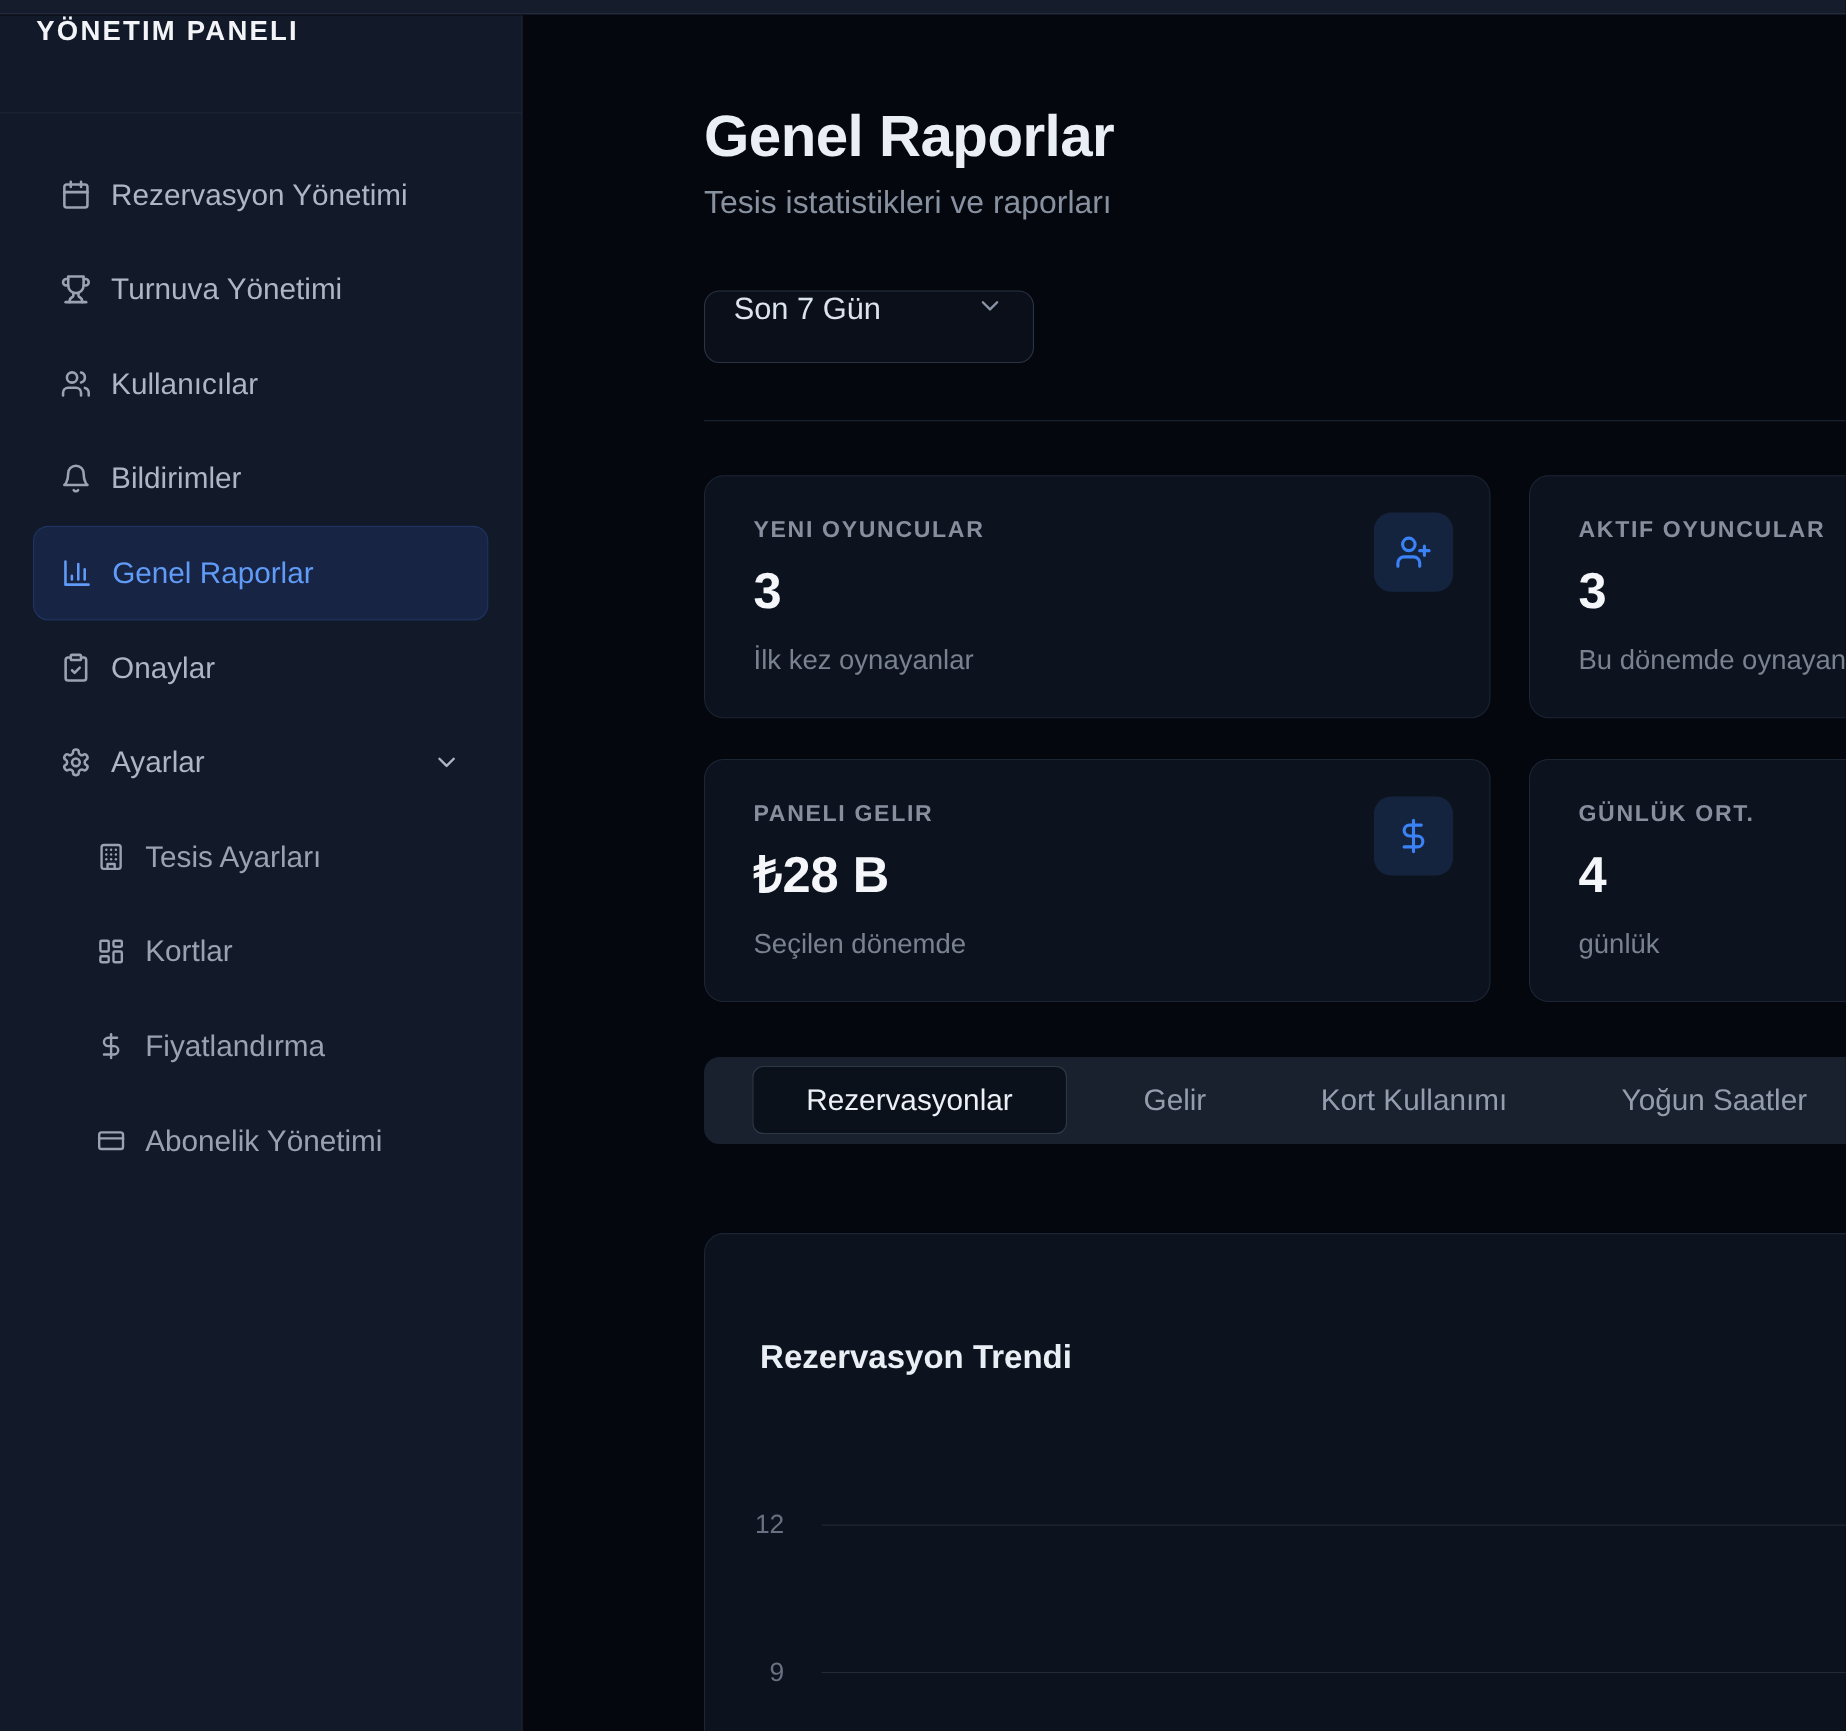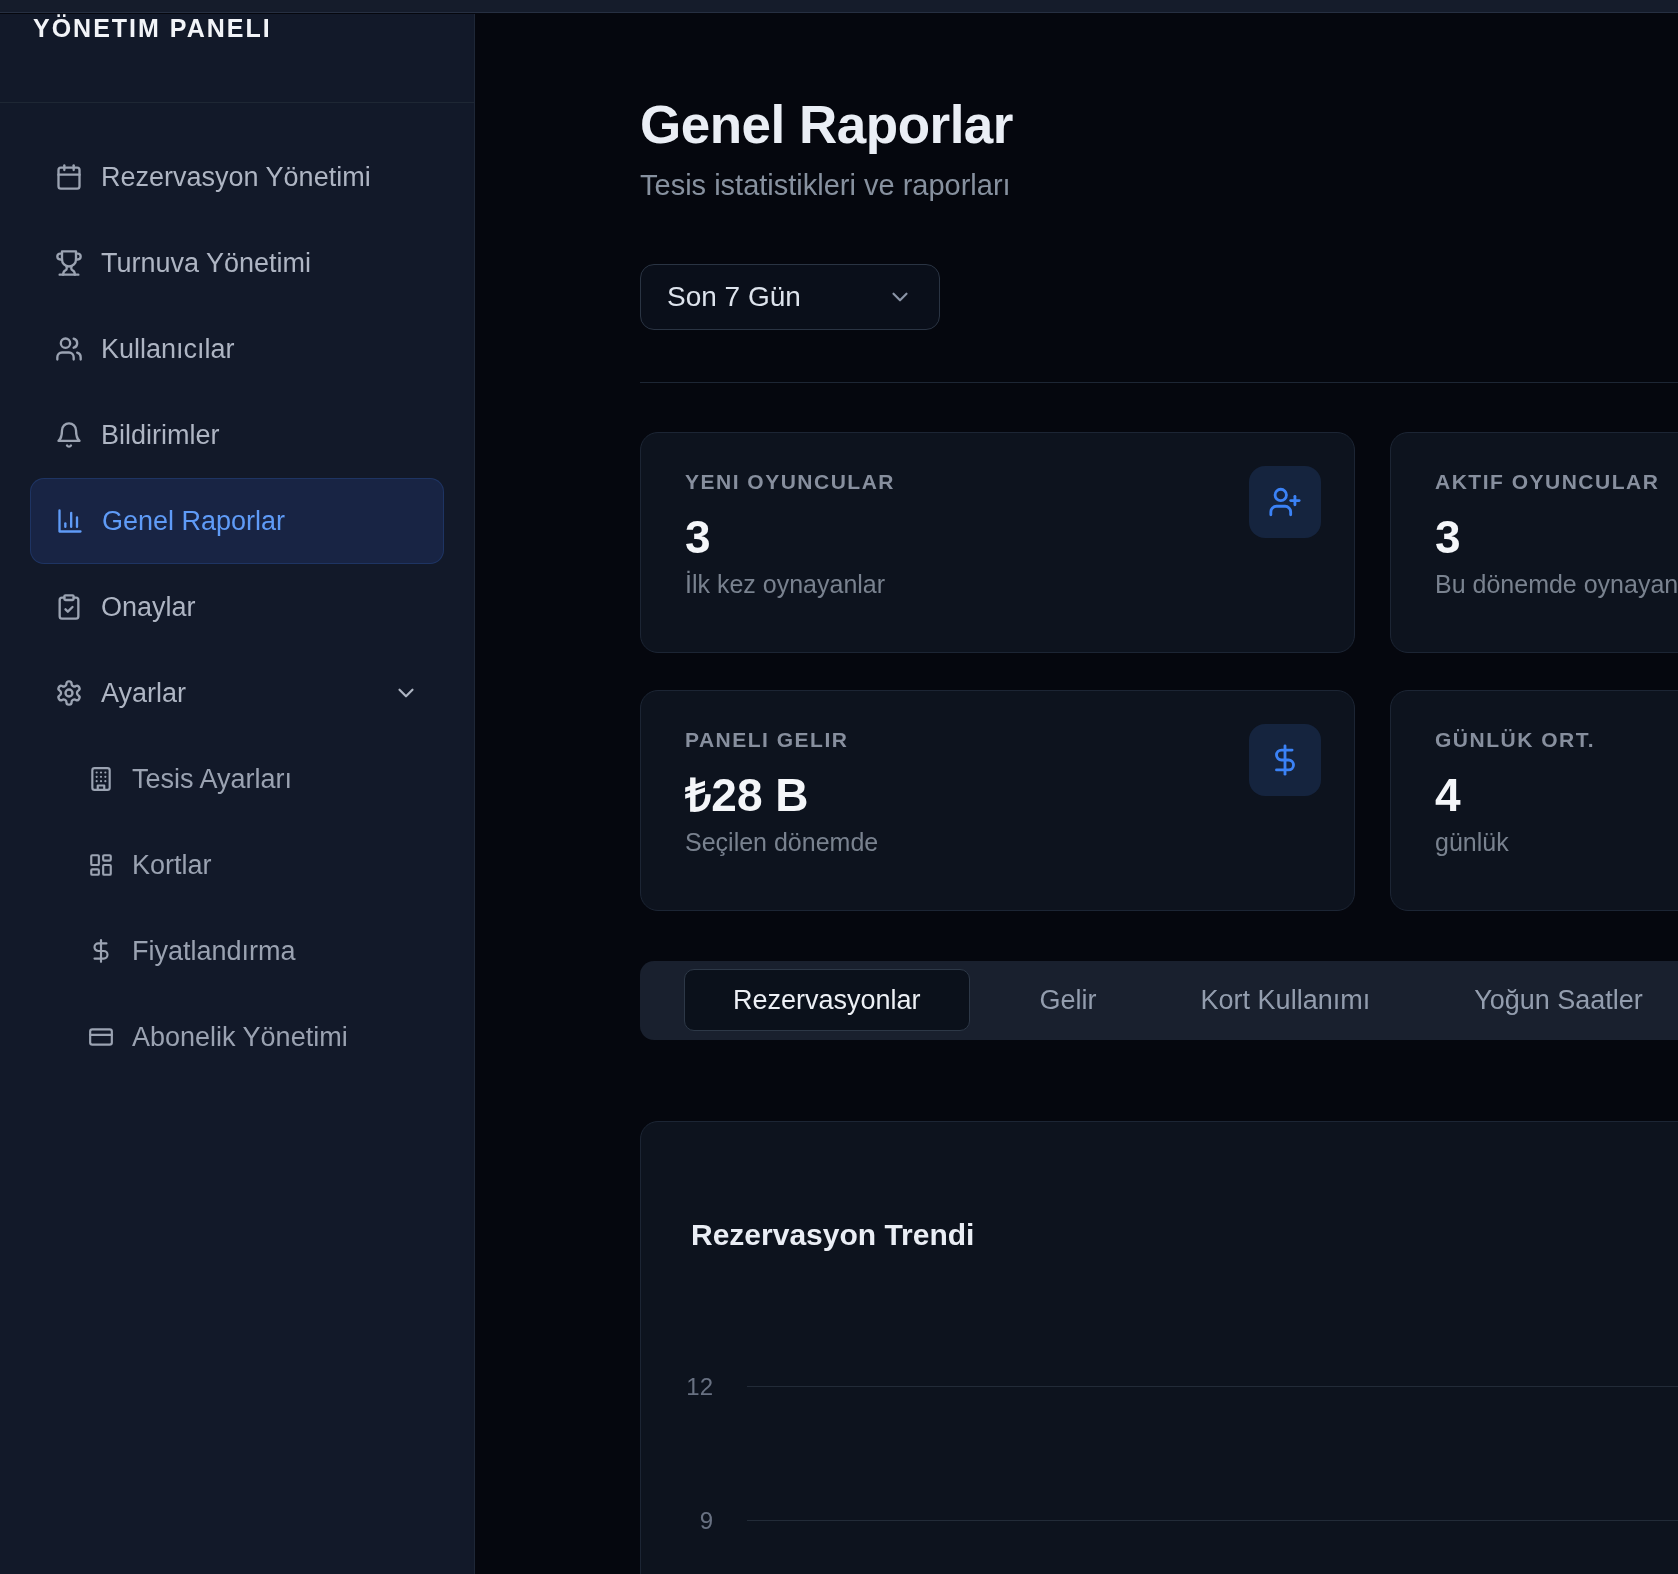--- a/index.html
+++ b/index.html
@@ -50,21 +50,21 @@
     padding-left:165px; overflow:visible;
   }
   h1{
     margin-top:81px; font-size:53px; font-weight:800; letter-spacing:-0.5px;
     line-height:1.15; color:#eaeef5;
   }
   .subtitle{ margin-top:12px; font-size:29px; line-height:34px; color:#87919f; }
   .select{
     margin-top:62px; width:300px; height:66px; border-radius:14px;
     background:#0a0f1a; border:1px solid #2a3443;
-    display:flex; align-items:center; justify-content:space-between;
+    display:flex; justify-content:space-between;
     padding:0 26px; cursor:pointer;
   }
   .select .sel-val{ font-size:28px; color:#dde3ec; }
   .select .chev{ display:flex; color:#8a94a6; }
   .select .chev svg{ width:26px; height:26px; }
   .divider{ margin-top:52px; height:1px; width:100%; background:#1d2634; }
   
   .cards{
     margin-top:49px;
     display:grid; grid-template-columns:715px 715px;
@@ -75,21 +75,21 @@
     border-radius:18px; padding:36px 44px; position:relative;
   }
   .card-label{
     font-size:21px; font-weight:700; letter-spacing:1.5px; color:#878f9e;
     line-height:26px;
   }
   .card-value{
     margin-top:16px; font-size:46px; font-weight:800; color:#f4f6f9;
     line-height:52px;
   }
-  .card-desc{ margin-top:6px; font-size:25px; color:#79828f; line-height:30px; }
+  .card-desc{ margin-top:22px; font-size:25px; color:#79828f; line-height:30px; }
   .badge{
     position:absolute; top:33px; right:33px; width:72px; height:72px;
     border-radius:16px; background:#15243e;
     display:flex; align-items:center; justify-content:center; color:#3b82f6;
   }
   .badge svg{ width:34px; height:34px; }
   
   .tabs{
     margin-top:50px; display:inline-flex; align-items:center;
     background:#19202e; border-radius:14px; padding:8px;

